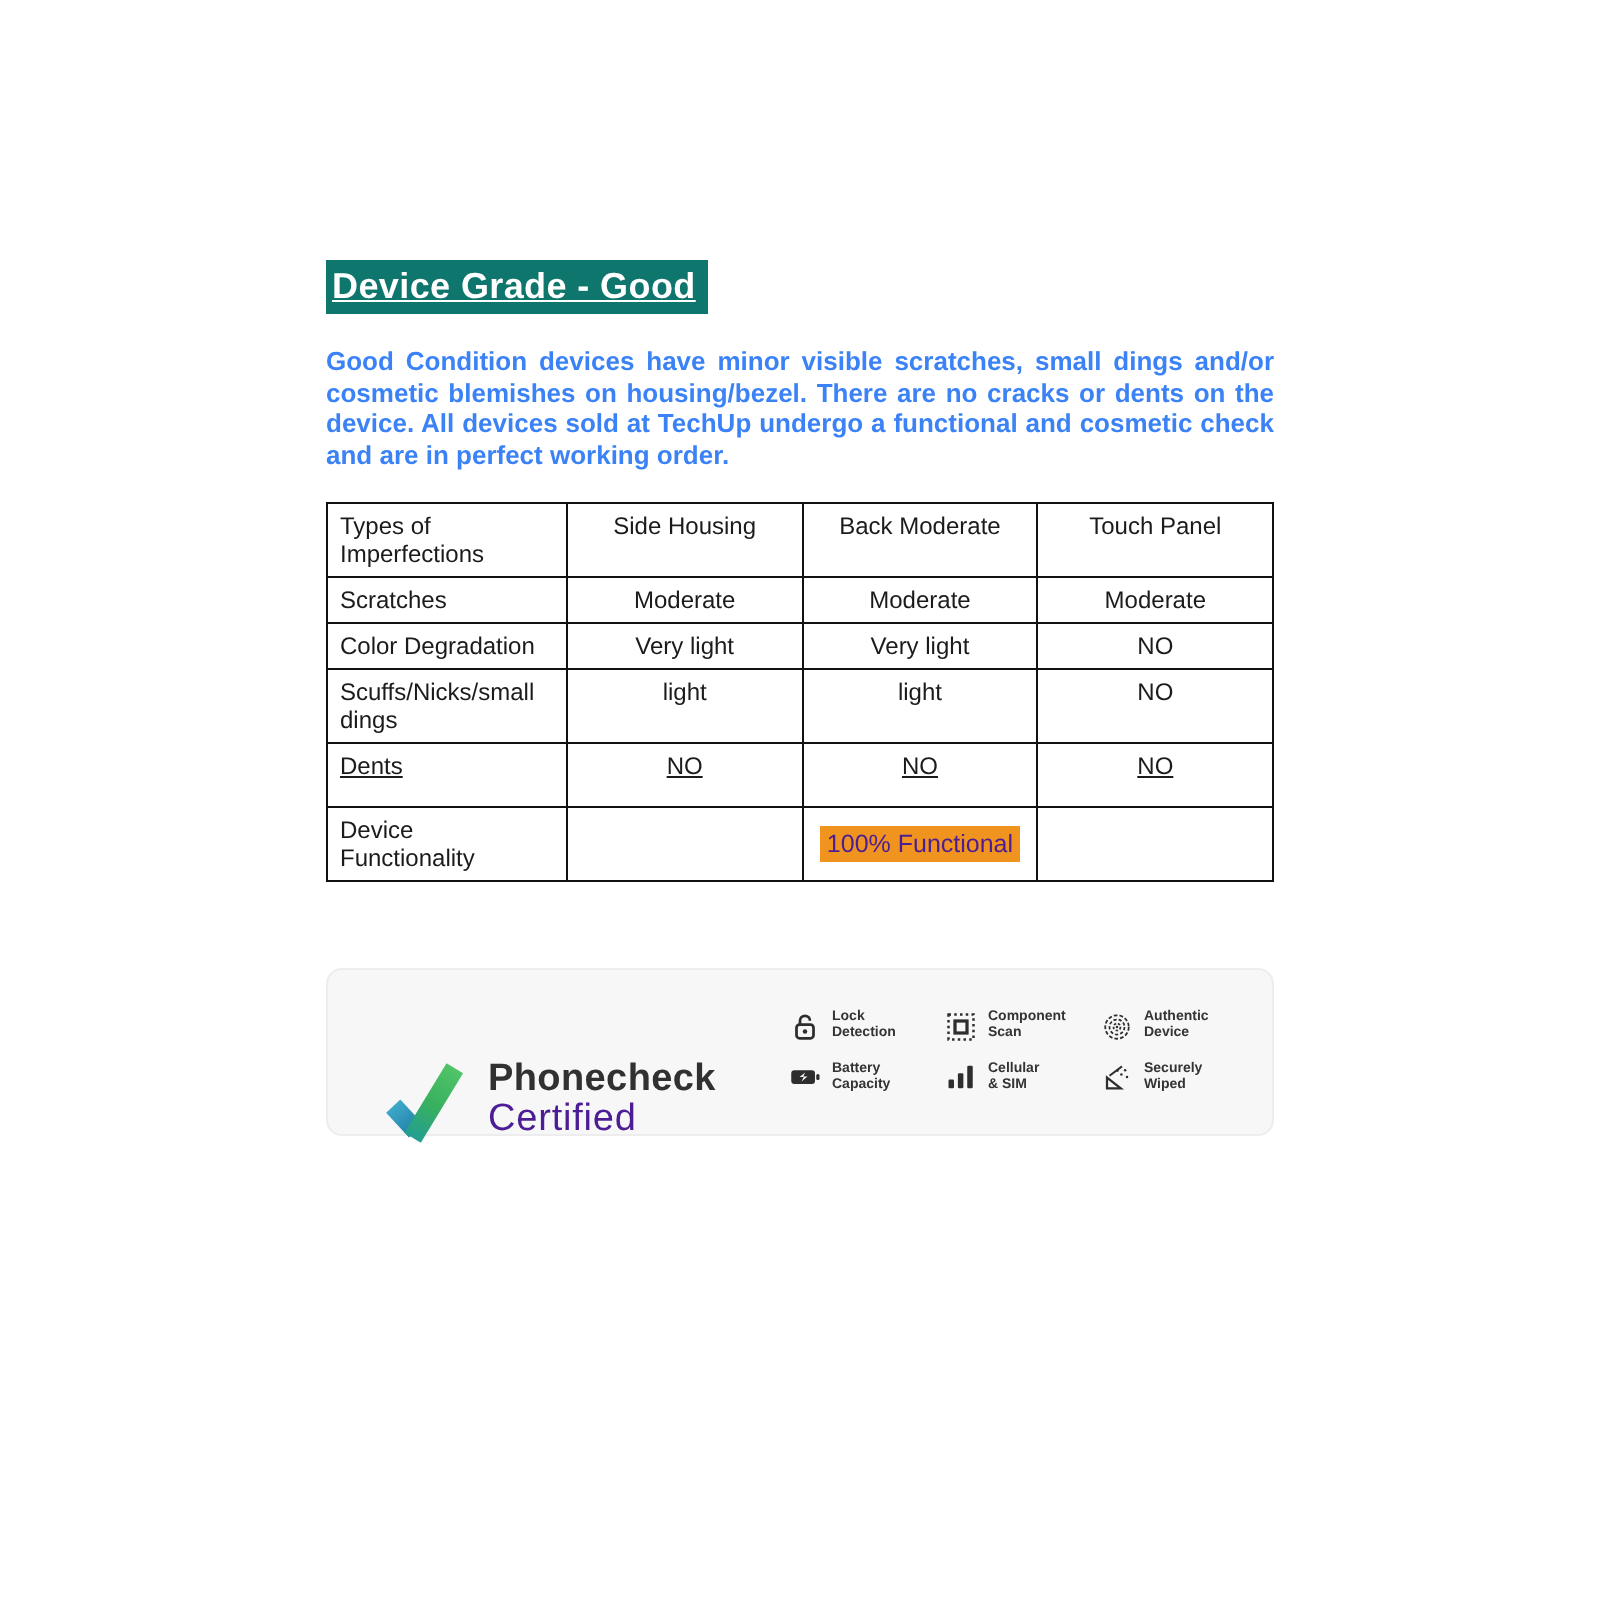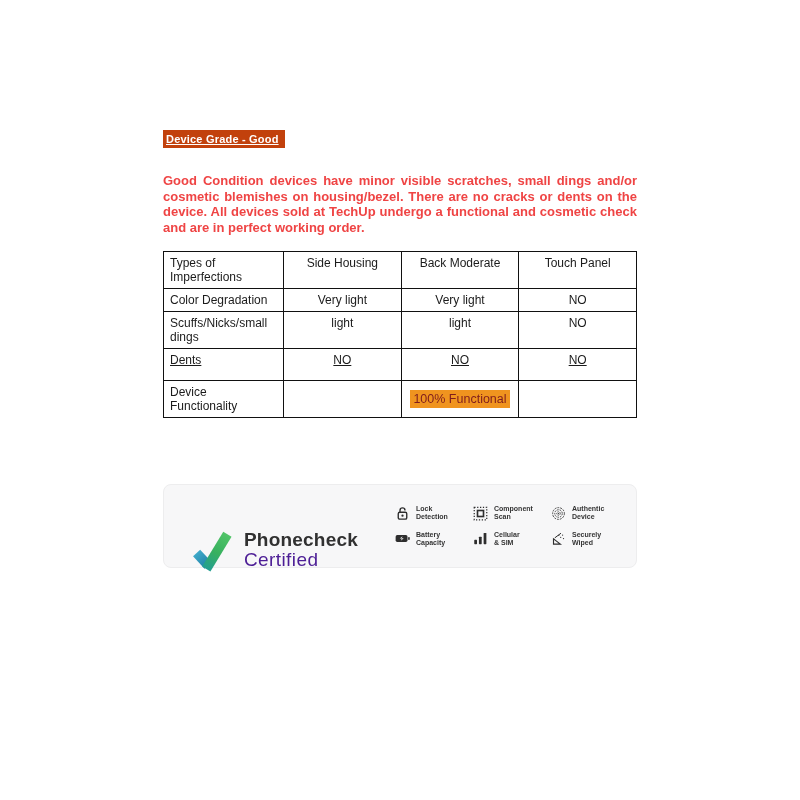--- a/index.html
+++ b/index.html
@@ -10,36 +10,36 @@
     background:#ffffff;
     font-family:"Liberation Sans", sans-serif;
     color:#1b1b1b;
     overflow:hidden;
   }
 
   
   .grade-title {
     position:absolute; left:163px; top:130px;
     display:inline-block;
-    background:#c2410c;
+    background:#0f766e;
     color:#ffffff;
-    font-size:11px; font-weight:bold;
+    font-size:18px; font-weight:bold;
     letter-spacing:.2px;
     padding:3px 6px 3px 3px;
     text-decoration:underline;
   }
 
   
   .description {
     position:absolute; left:163px; top:173px;
     width:474px;
     font-size:13px; font-weight:bold;
     line-height:15.5px;
     text-align:justify;
-    color:#ef4444;
+    color:#3b82f6;
   }
 
   
   table.imperfections {
     position:absolute; left:163px; top:251px;
     width:474px;
     border-collapse:collapse;
     table-layout:fixed;
     font-size:12px;
   }
@@ -51,21 +51,21 @@
     height:22px;
   }
   table.imperfections th { font-weight:normal; }
   table.imperfections th.first, table.imperfections td.label {
     text-align:left; width:120px;
   }
   tr.row-dents td { height:32px;text-decoration:underline; }
   tr.row-df td { height:27px; vertical-align:middle; }
   .hl {
     background:#F0941F;
-    color:#7f1d1d;
+    color:#4c1d95;
     padding:2px 3px;
     font-size:12.5px;
     white-space:nowrap;
   }
 
   
   .badge {
     position:absolute; left:163px; top:484px;
     width:474px; height:84px;
     background:#f7f7f8;
@@ -111,20 +111,26 @@
   <table class="imperfections">
     <thead>
       <tr>
         <th class="first">Types of Imperfections</th>
         <th>Side Housing</th>
         <th>Back Moderate</th>
         <th>Touch Panel</th>
       </tr>
     </thead>
     <tbody>
+      <tr>
+        <td class="label">Scratches</td>
+        <td>Moderate</td>
+        <td>Moderate</td>
+        <td>Moderate</td>
+      </tr>
       <tr>
         <td class="label">Color Degradation</td>
         <td>Very light</td>
         <td>Very light</td>
         <td>NO</td>
       </tr>
       <tr>
         <td class="label">Scuffs/Nicks/small dings</td>
         <td>light</td>
         <td>light</td>

